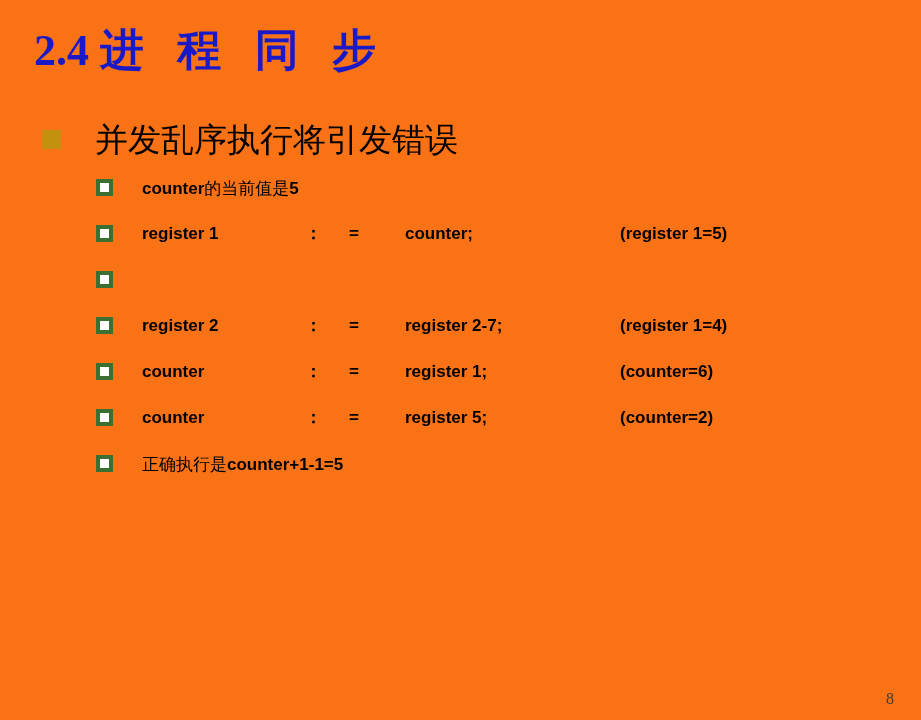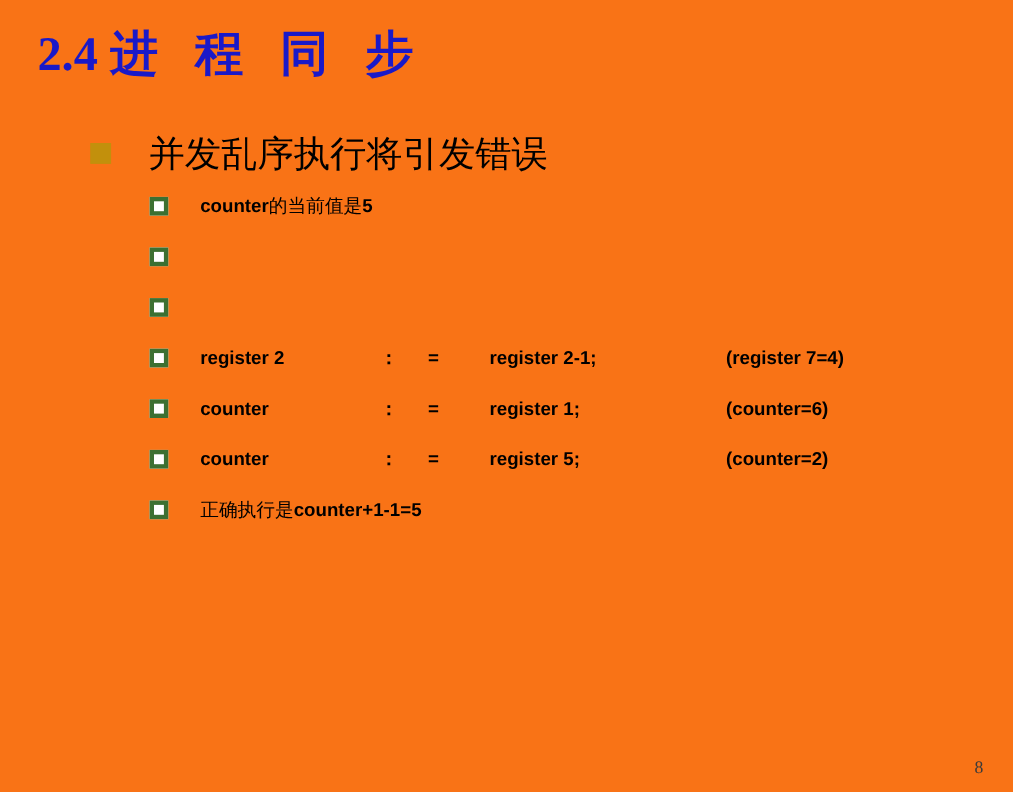--- a/index.html
+++ b/index.html
@@ -41,21 +41,20 @@
     font-family: "DejaVu Serif", "Liberation Serif", serif;
     letter-spacing: 9px;
   }
 
   
   .body-block {
     position: absolute;
     left: 0;
     top: 118px;
     width: 794px;
-    padding-left: 40px;
   }
 
   
   .lvl1-row {
     display: flex;
     align-items: flex-start;
     padding-left: 42px;
     height: 48px;
   }
   .bullet-sq-filled {
@@ -139,30 +138,31 @@
       <span class="lvl1-text">并发乱序执行将引发错误</span>
     </div>
 
     <div class="lvl2-row">
       <span class="bullet-sq-hollow"></span>
       <span class="lvl2-text"><span>counter</span><span class="cjk">的当前值是</span><span>5</span></span>
     </div>
 
     <div class="lvl2-row">
       <span class="bullet-sq-hollow"></span>
+      <span class="lvl2-text"><span class="mono-col c-lhs">register 1</span><span class="mono-col c-colon cjk">：</span><span class="mono-col c-eq">=</span><span class="mono-col c-rhs">counter;</span><span class="mono-col">(register 1=5)</span></span>
     </div>
 
 
     <div class="lvl2-row">
       <span class="bullet-sq-hollow"></span>
     </div>
 
     <div class="lvl2-row">
       <span class="bullet-sq-hollow"></span>
-      <span class="lvl2-text"><span class="mono-col c-lhs">register 2</span><span class="mono-col c-colon cjk">：</span><span class="mono-col c-eq">=</span><span class="mono-col c-rhs">register 2-1;</span><span class="mono-col">(register 7=4)</span></span>
+      <span class="lvl2-text"><span class="mono-col c-lhs">register 2</span><span class="mono-col c-colon cjk">：</span><span class="mono-col c-eq">=</span><span class="mono-col c-rhs">register 2-7;</span><span class="mono-col">(register 1=4)</span></span>
     </div>
 
     <div class="lvl2-row">
       <span class="bullet-sq-hollow"></span>
       <span class="lvl2-text"><span class="mono-col c-lhs">counter</span><span class="mono-col c-colon cjk">：</span><span class="mono-col c-eq">=</span><span class="mono-col c-rhs">register 1;</span><span class="mono-col">(counter=6)</span></span>
     </div>
 
     <div class="lvl2-row">
       <span class="bullet-sq-hollow"></span>
       <span class="lvl2-text"><span class="mono-col c-lhs">counter</span><span class="mono-col c-colon cjk">：</span><span class="mono-col c-eq">=</span><span class="mono-col c-rhs">register 5;</span><span class="mono-col">(counter=2)</span></span>

